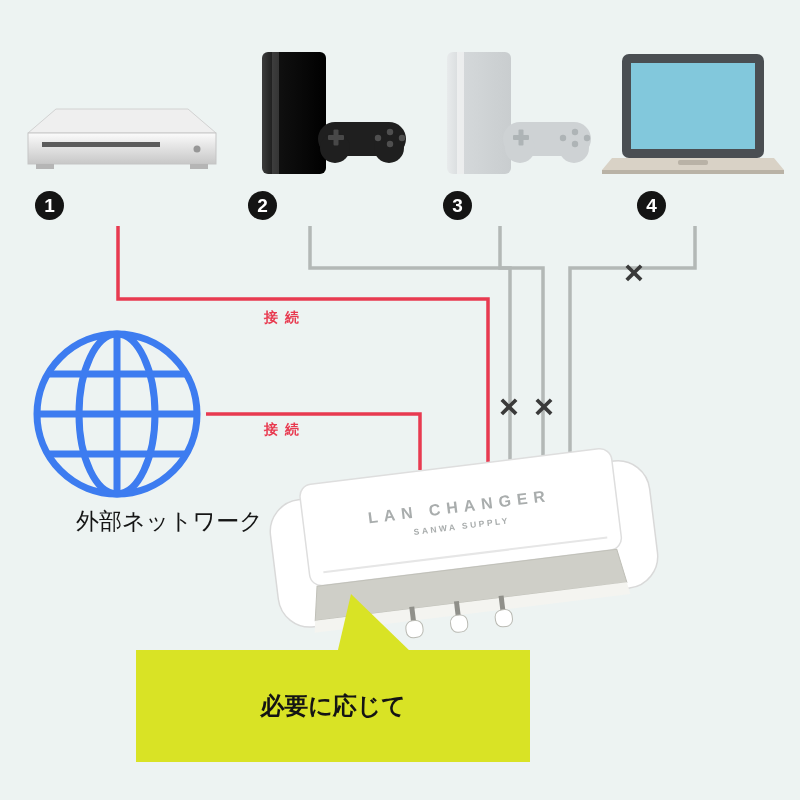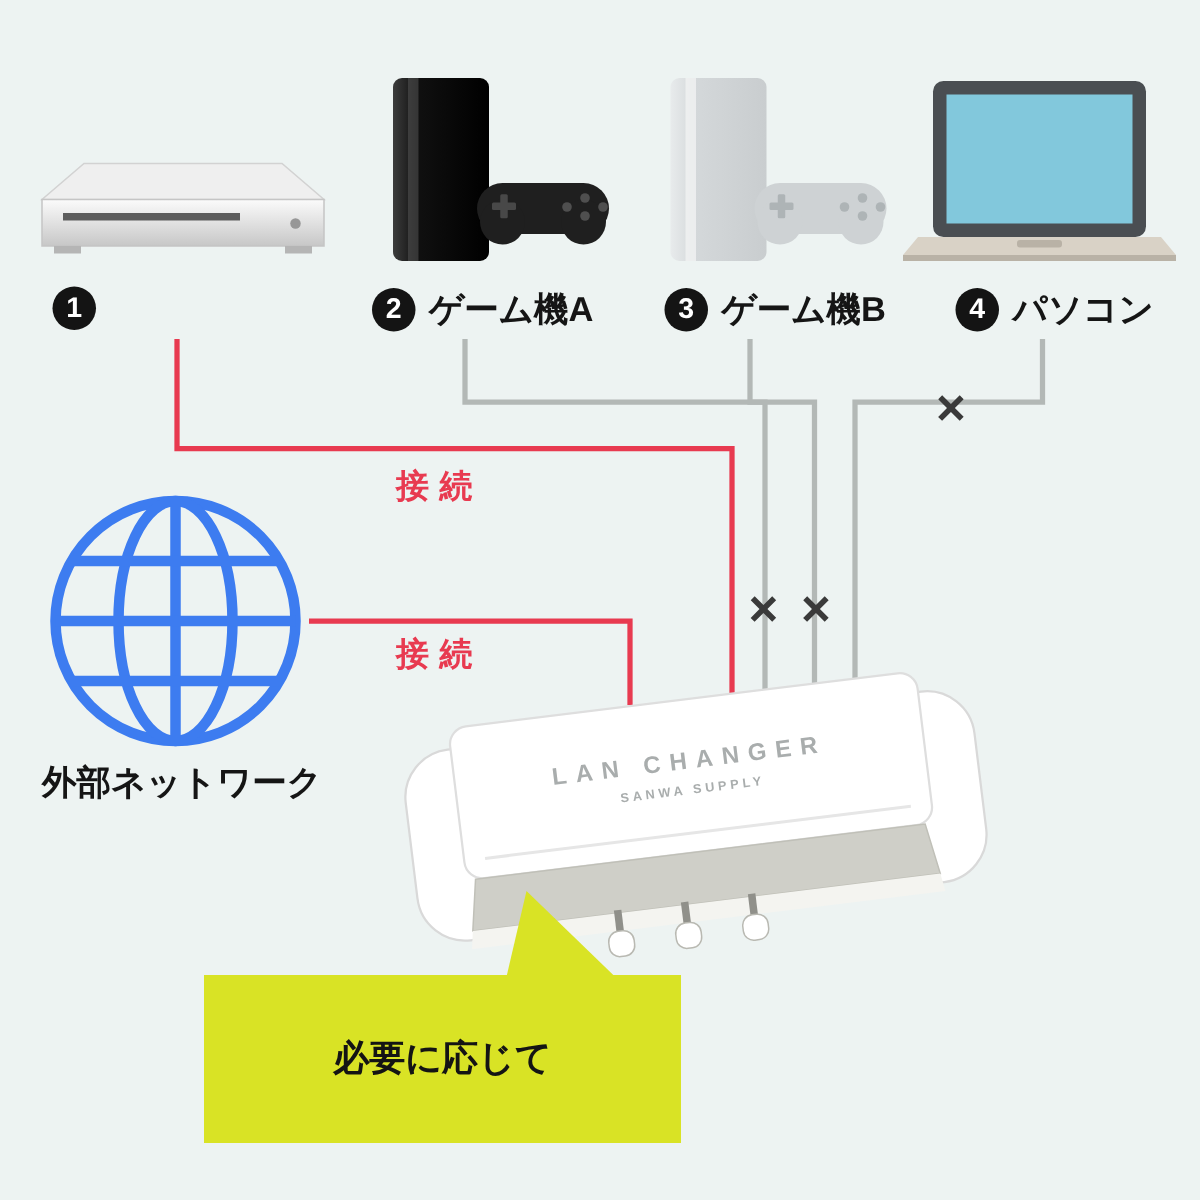--- a/index.html
+++ b/index.html
@@ -2,24 +2,24 @@
 <html><head>
 <meta charset="utf-8">
 <style>
   html,body{margin:0;padding:0;background:#fff;}
   body{font-family:"Liberation Sans","DejaVu Sans",sans-serif;}
   .canvas{position:relative;width:800px;height:800px;background:#edf3f2;overflow:hidden;}
   .abs{position:absolute;}
   svg{display:block;}
   .device-label{position:absolute;display:flex;align-items:center;gap:9px;font-size:23px;font-weight:bold;color:#151515;white-space:nowrap;}
   .badge{flex:0 0 auto;width:29px;height:29px;background:#141414;color:#fff;border-radius:50%;display:flex;align-items:center;justify-content:center;font-size:19px;}
-  .connect-label{position:absolute;color:#e83a50;font-size:22px;font-weight:bold;letter-spacing:7px;white-space:nowrap;}
+  .connect-label{position:absolute;color:#e83a50;font-size:14px;font-weight:bold;letter-spacing:7px;white-space:nowrap;}
   .x-mark{position:absolute;transform:translate(-50%,-50%);font-size:34px;font-weight:bold;color:#3a3a3a;line-height:1;}
-  .network-label{position:absolute;font-size:23px;font-weight:bold;color:#151515;white-space:nowrap;}
-  .callout-box{position:absolute;left:136px;top:650px;width:318px;height:112px;background:#d9e325;display:flex;flex-direction:column;align-items:center;justify-content:center;gap:8px;font-size:24px;font-weight:bold;color:#141414;text-align:center;line-height:1.2;}
+  .network-label{position:absolute;font-size:23px;font-weight:normal;color:#151515;white-space:nowrap;margin-left:48px;}
+  .callout-box{position:absolute;left:136px;top:650px;width:394px;height:112px;background:#d9e325;display:flex;flex-direction:column;align-items:center;justify-content:center;gap:8px;font-size:24px;font-weight:bold;color:#141414;text-align:center;line-height:1.2;}
 </style>
 </head>
 <body>
 
 <div class="canvas">
 
   <svg class="abs" style="left:0;top:0" width="800" height="800" viewBox="0 0 800 800">
     <polyline points="310,226 310,268 510,268 510,462" fill="none" stroke="#b3b8b6" stroke-width="3.5"></polyline>
     <polyline points="500,226 500,268 543,268 543,458" fill="none" stroke="#b3b8b6" stroke-width="3.5"></polyline>
     <polyline points="695,226 695,268 570,268 570,455" fill="none" stroke="#b3b8b6" stroke-width="3.5"></polyline>
@@ -94,29 +94,26 @@
     <polygon points="14,108 176,108 186,120 4,120" fill="#d9d2c6"></polygon>
     <polygon points="4,120 186,120 186,124 4,124" fill="#b9b2a6"></polygon>
     <rect x="80" y="110" width="30" height="5" rx="2" fill="#b9b2a6"></rect>
   </svg>
 
   <div class="device-label" style="left:35px;top:191px">
     <span class="badge">1</span>
   </div>
   <div class="device-label" style="left:248px;top:191px">
     <span class="badge">2</span>
-    <span>ゲーム機A</span>
   </div>
   <div class="device-label" style="left:443px;top:191px">
     <span class="badge">3</span>
-    <span>ゲーム機B</span>
   </div>
   <div class="device-label" style="left:637px;top:191px">
     <span class="badge">4</span>
-    <span>パソコン</span>
   </div>
 
   <div class="connect-label" style="left:264px;top:309px">接続</div>
   <div class="connect-label" style="left:264px;top:421px">接続</div>
 
   <div class="x-mark" style="left:509px;top:406px">×</div>
   <div class="x-mark" style="left:544px;top:406px">×</div>
   <div class="x-mark" style="left:634px;top:272px">×</div>
 
   <svg class="abs" style="left:28px;top:326px" width="180" height="180" viewBox="0 0 180 180">

